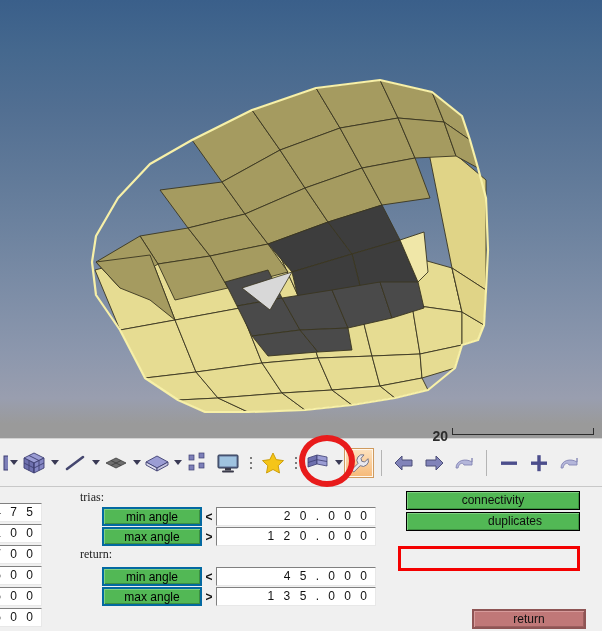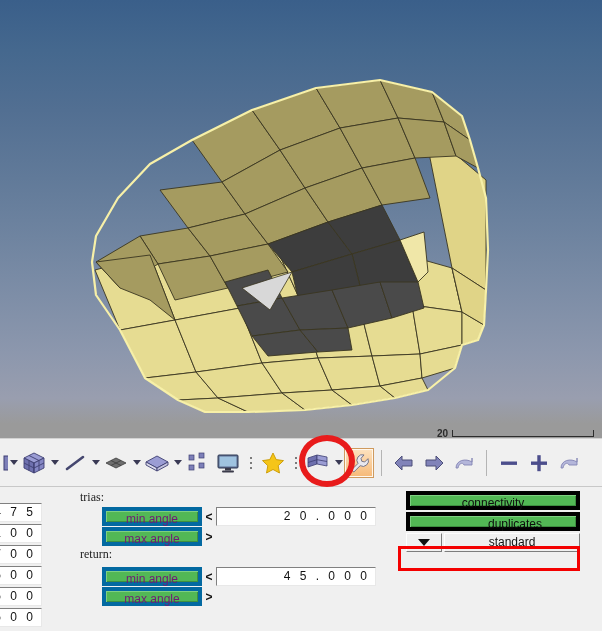--- a/index.html
+++ b/index.html
@@ -21,22 +21,22 @@
     overflow:hidden;
   }
   .vp-gray-strip{
     position:absolute;left:0;top:424px;width:602px;height:14px;background:#9a9a9a;
   }
   .mesh-svg{position:absolute;left:0;top:0;}
 
   
   .scalebar{
     position:absolute;right:8px;top:428px;
-    display:flex;align-items:center;gap:4px;
-    color:#2c2c2c;font-size:10px;font-weight:bold;
+    display:flex;align-items:flex-start;gap:4px;
+    color:#2c2c2c;font-size:14px;font-weight:bold;
     font-family:"Liberation Sans",sans-serif;
     z-index:5;
   }
   .scalebar .sb-line{
     display:block;width:142px;height:7px;
     border:1px solid #2c2c2c;border-top:none;
     box-sizing:border-box;
   }
 
   
@@ -95,23 +95,23 @@
   .left-col .numf{width:60px;margin-bottom:2px;}
 
   .sec-label{
     position:absolute;font-size:12px;color:#1a1a1a;
     font-family:Liberation Serif, serif;
   }
 
   
   .gbtn{
     background:#52b855;
-    border:4px solid #0369a1;
+    border:2px solid #0369a1;
     box-shadow:inset 1px 1px 0 #7fcf82, inset -1px -1px 0 #3d8f40;
-    color:#701a75;font-size:12px;
+    color:#000000;font-size:12px;
     text-align:center;line-height:17px;height:19px;
     box-sizing:border-box;cursor:default;
     font-family:"Liberation Sans",sans-serif;
   }
   .cmp{
     display:inline-block;width:14px;text-align:center;
     font-size:12px;color:#111;font-weight:bold;
     font-family:"Liberation Sans",sans-serif;
   }
   
@@ -125,21 +125,21 @@
     font-size:12px;color:#111;letter-spacing:3px;
     overflow:hidden;white-space:nowrap;
     font-family:"Liberation Sans",sans-serif;
   }
 
   .row{position:absolute;display:flex;align-items:center;}
 
   
   .rbtn{
     background:#52b855;
-    border:4px solid #000000;
+    border:1px solid #000000;
     box-shadow:inset 1px 1px 0 #7fcf82, inset -1px -1px 0 #3d8f40;
     color:#0d0d0d;font-size:12px;
     text-align:center;line-height:17px;height:19px;
     box-sizing:border-box;cursor:default;
     font-family:"Liberation Sans",sans-serif;
   }
   .ring-save{
     left:398px;top:546px;width:182px;height:25px;
     border:3px solid #f40000;border-radius:0;
   }
@@ -493,43 +493,40 @@
 
     <div class="row" style="left:102px;top:20px;">
       <div class="gbtn" style="width:100px;">min angle</div>
       <span class="cmp">&lt;</span>
       <div class="numf" style="width:160px;">2 0 . 0 0 0</div>
     </div>
 
     <div class="row" style="left:102px;top:40px;">
       <div class="gbtn" style="width:100px;">max angle</div>
       <span class="cmp">&gt;</span>
+      <div class="numf" style="width:160px;">1 2 0 . 0 0 0</div>
     </div>
 
     <div class="sec-label" style="left:80px;top:60px;">return:</div>
 
     <div class="row" style="left:102px;top:80px;">
       <div class="gbtn" style="width:100px;">min angle</div>
       <span class="cmp">&lt;</span>
       <div class="numf" style="width:160px;">4 5 . 0 0 0</div>
     </div>
 
     <div class="row" style="left:102px;top:100px;">
       <div class="gbtn" style="width:100px;">max angle</div>
       <span class="cmp">&gt;</span>
+      <div class="numf" style="width:160px;">1 3 5 . 0 0 0</div>
     </div>
 
     <div style="position:absolute;left:406px;top:4px;width:174px;">
       <div class="rbtn" style="margin-bottom:2px;">connectivity</div>
       <div class="rbtn" style="margin-bottom:2px;padding-left:44px;">duplicates</div>
-      <div style="display:flex;gap:2px;">
-        <div class="dd-arrow">
-          <i></i>
-        </div>
-        <div class="dd-val">standard</div>
-      </div>
-    </div>
-
+    </div>
+
+    <div class="retbtn" style="left:472px;top:122px;position:absolute;">return</div>
   </div>
 
   <div class="ring ring-save"></div>
 
 </div>
 
 </body></html>

